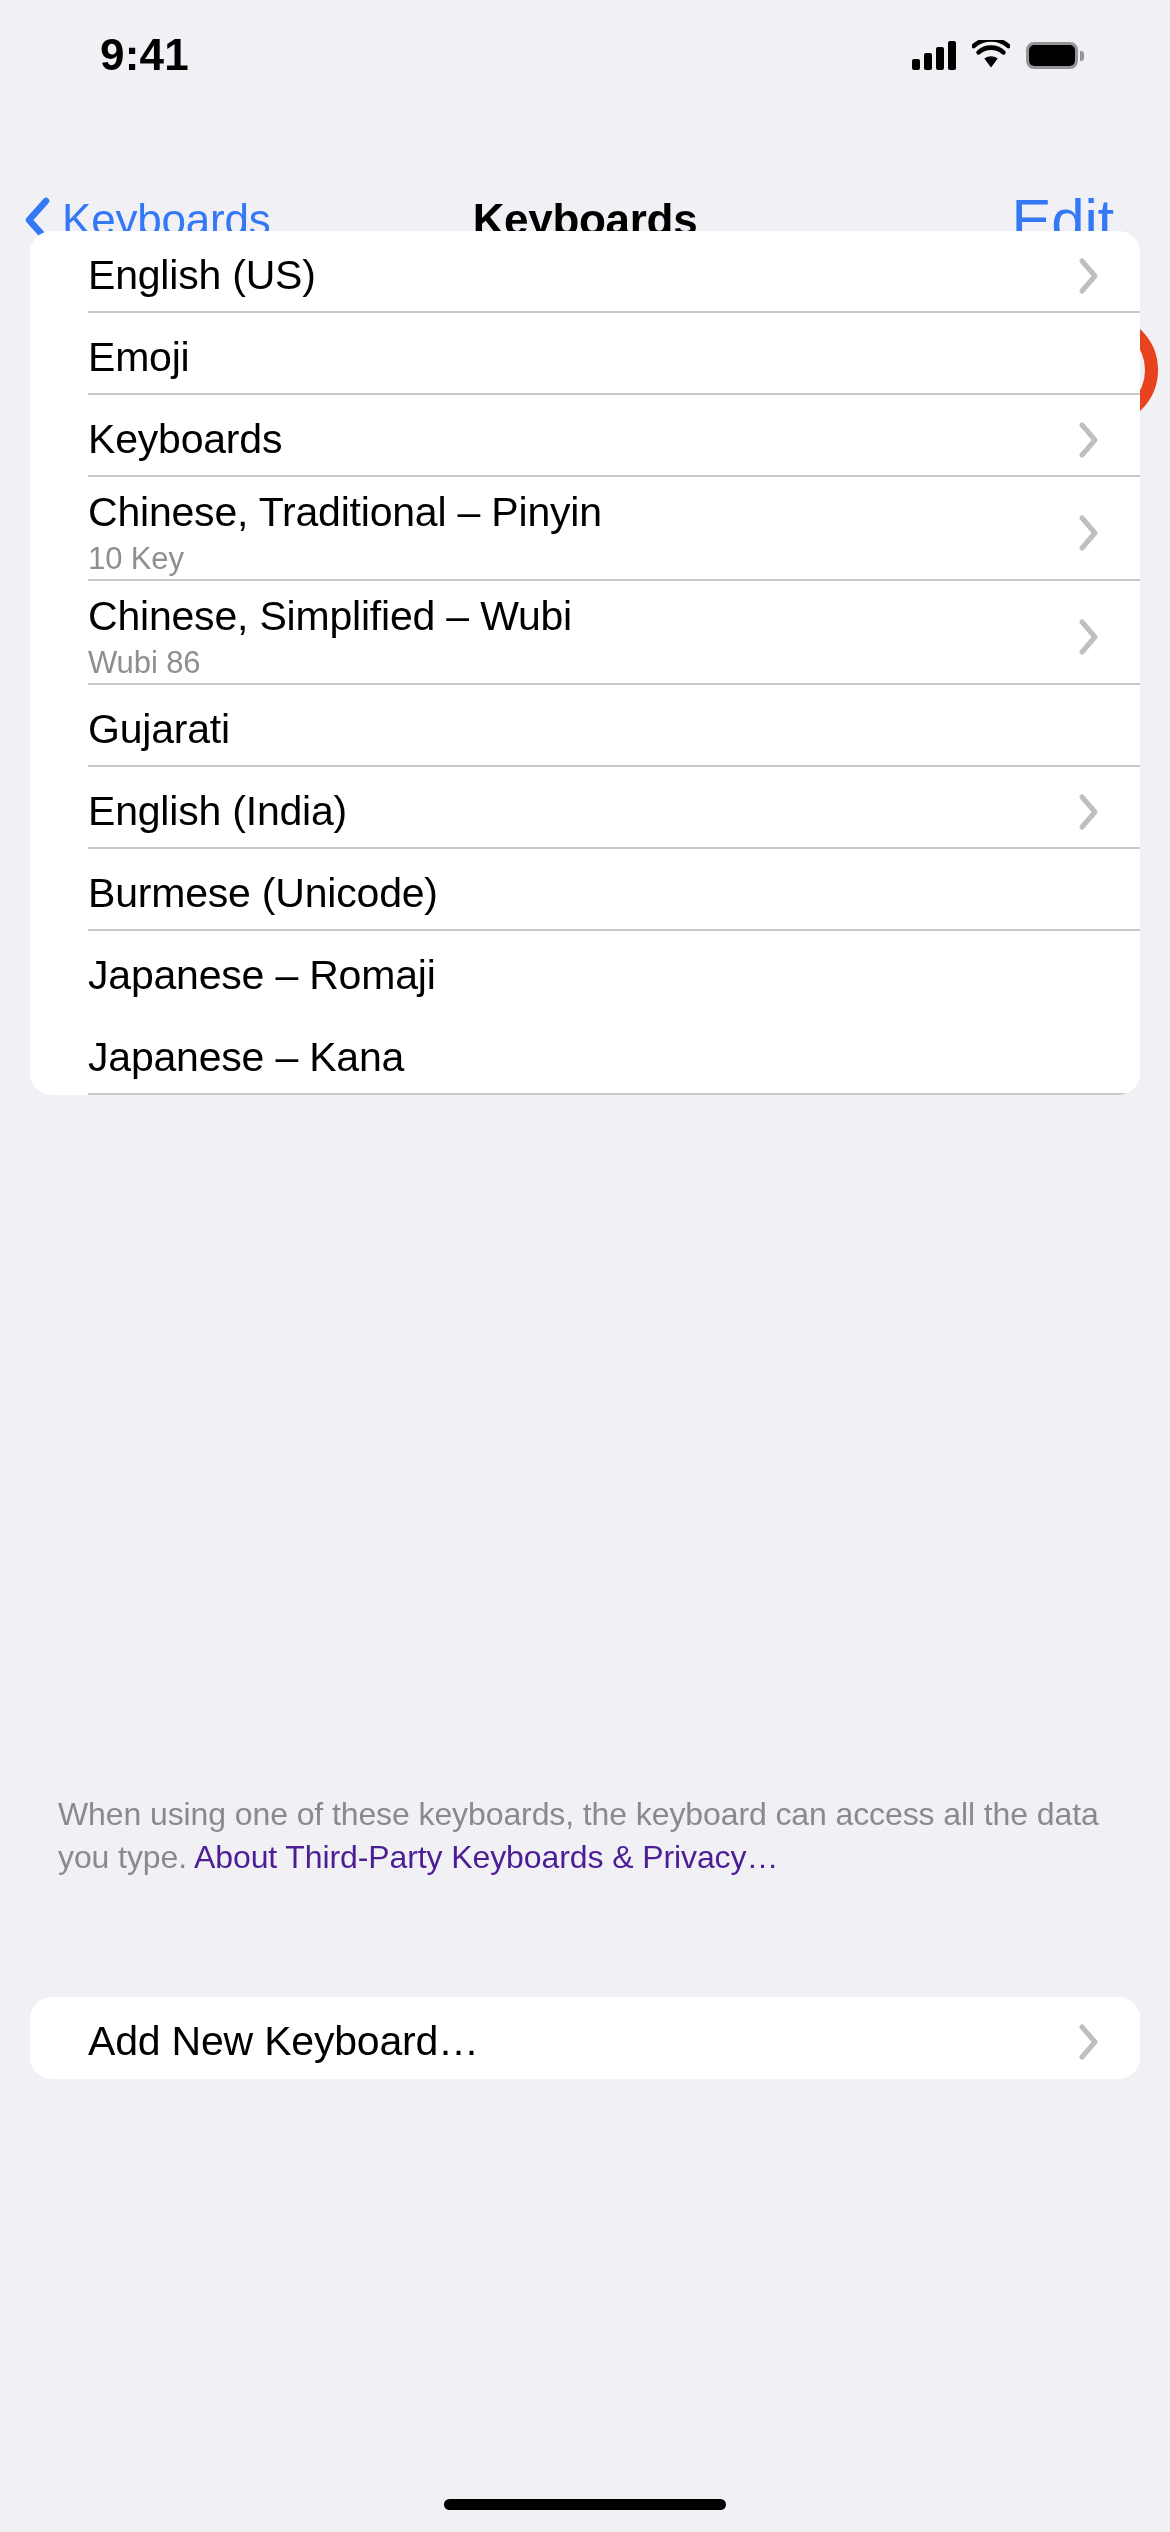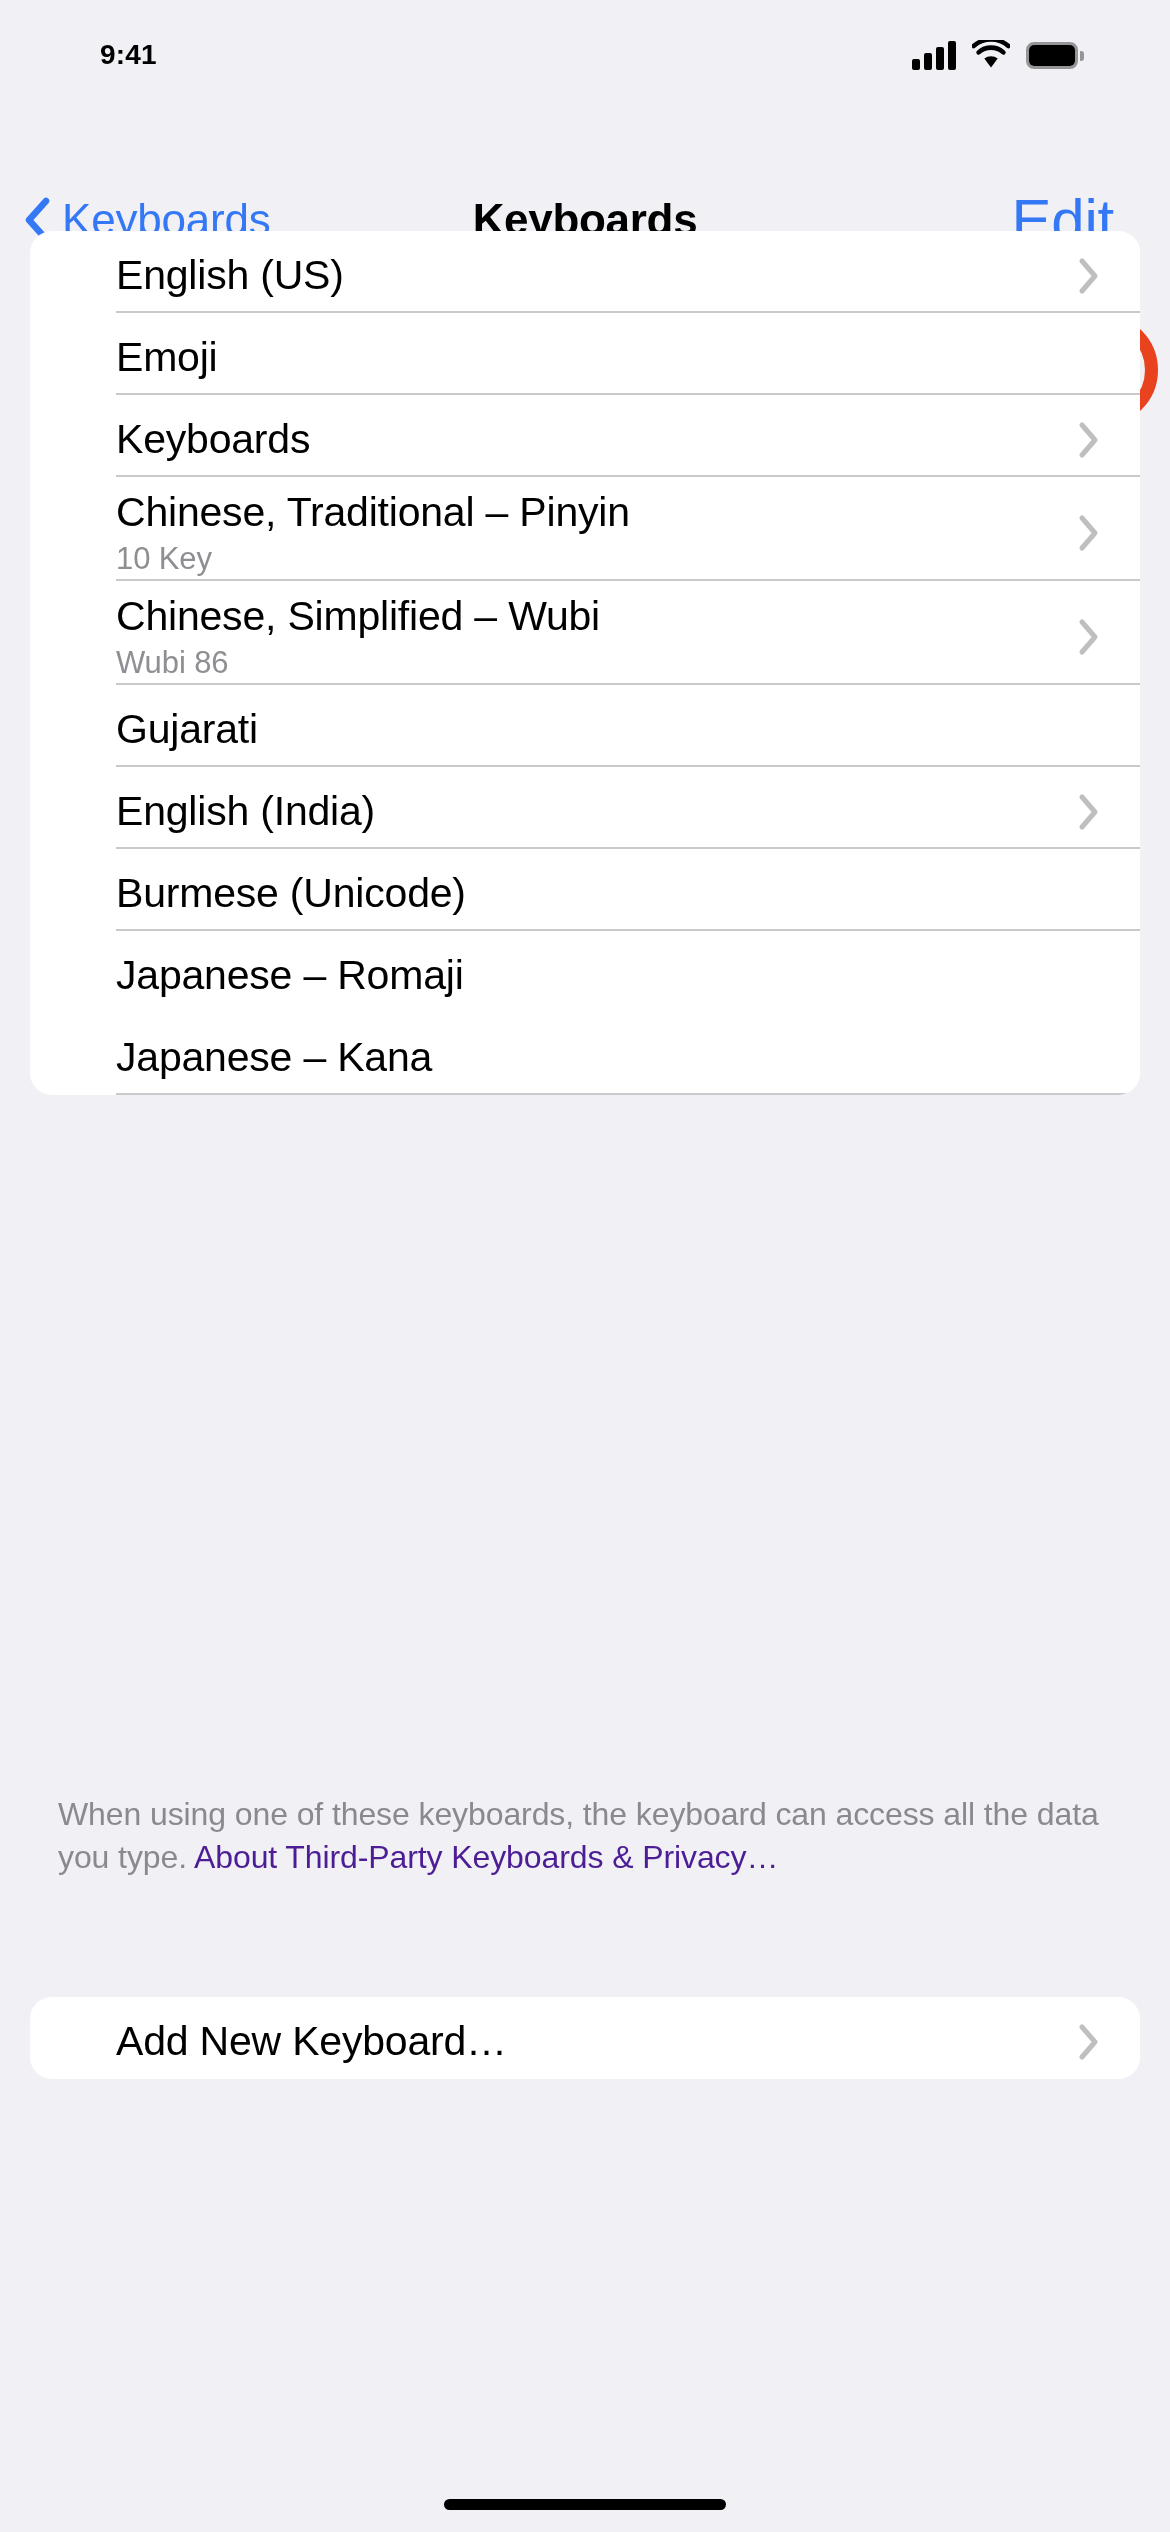--- a/index.html
+++ b/index.html
@@ -16,21 +16,21 @@
     background:#F1F1F5;
   }
 
   
   .statusbar {
     position:absolute; top:0; left:0; width:1170px; height:100px;
     display:flex; align-items:center; justify-content:space-between;
     padding:0 92px 0 100px;
   }
   .status-time {
-    font-size:28px; font-weight:700; color:#000;
+    font-size:44px; font-weight:700; color:#000;
     letter-spacing:0.2px; line-height:1;
     margin-top:10px;
   }
   .status-right { display:flex; align-items:center; gap:16px; margin-top:10px; }
 
   .sig { display:flex; align-items:flex-end; gap:4px; height:30px; }
   .sig i { display:block; width:8px; background:#000; border-radius:2px; }
   .sig i:nth-child(1){ height:11px; }
   .sig i:nth-child(2){ height:17px; }
   .sig i:nth-child(3){ height:23px; }
@@ -103,21 +103,20 @@
   #card-keyboards { top:231px; }
   #card-add { top:1997px; }
 
   .row {
     position:relative;
     display:flex; align-items:center;
     padding:8px 40px 0 58px;
     min-height:82px;
     cursor:pointer;
     background:#FFFFFF;
-    margin-left:28px;
   }
   .row.tall { min-height:104px; }
   .row-text { flex:1 1 auto; display:flex; flex-direction:column; gap:7px; }
   .row-title {
     font-size:41px; color:#000; line-height:1.12;
     letter-spacing:-0.2px;
   }
   .row-sub {
     font-size:31px; color:#8E8E93; line-height:1.1;
     letter-spacing:-0.1px;

